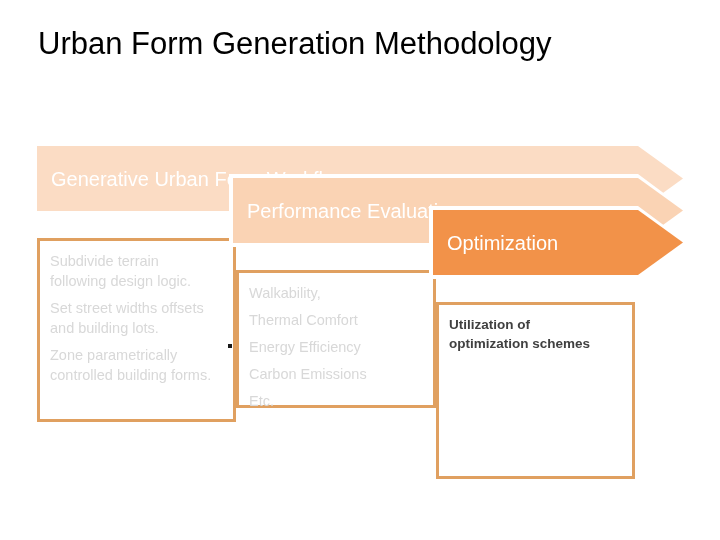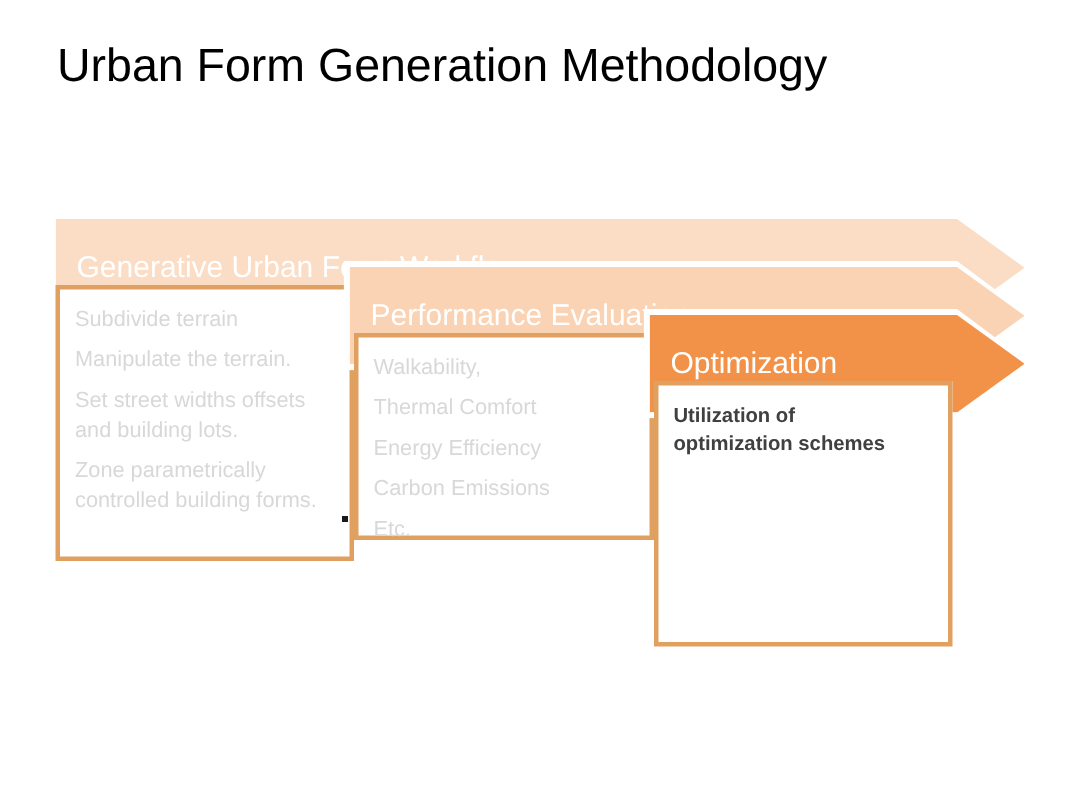--- a/index.html
+++ b/index.html
@@ -85,20 +85,21 @@
   #chevron-1 { z-index: 10; }
   #chevron-2 { z-index: 20; }
   #chevron-3 { z-index: 30; text-decoration: underline; }
 
   
   .panel {
     position: absolute;
     background: #ffffff;
     border: 3px solid #E0A060;
     box-sizing: border-box;
+    margin-top: 48px;
   }
   .panel .lines {
     padding: 10px 8px 8px 10px;
   }
   .panel .line {
     font-size: 14.5px;
     line-height: 20px;
     color: #D8D8D8;
     white-space: nowrap;
   }
@@ -146,21 +147,21 @@
 
   <div class="chevron" id="chevron-3">
     <div class="halo"></div>
     <div class="body"></div>
     <div class="label">Optimization</div>
   </div>
 
   <div class="panel" id="panel-1">
     <div class="lines">
       <div class="line">Subdivide terrain</div>
-      <div class="line gap">Manipulate the terrain.</div>
+      <div class="line">following design logic.</div>
       <div class="line gap">Set street widths offsets</div>
       <div class="line">and building lots.</div>
       <div class="line gap">Zone parametrically</div>
       <div class="line">controlled building forms.</div>
     </div>
   </div>
 
   <div class="panel" id="panel-2">
     <div class="lines">
       <div class="line">Walkability,</div>

